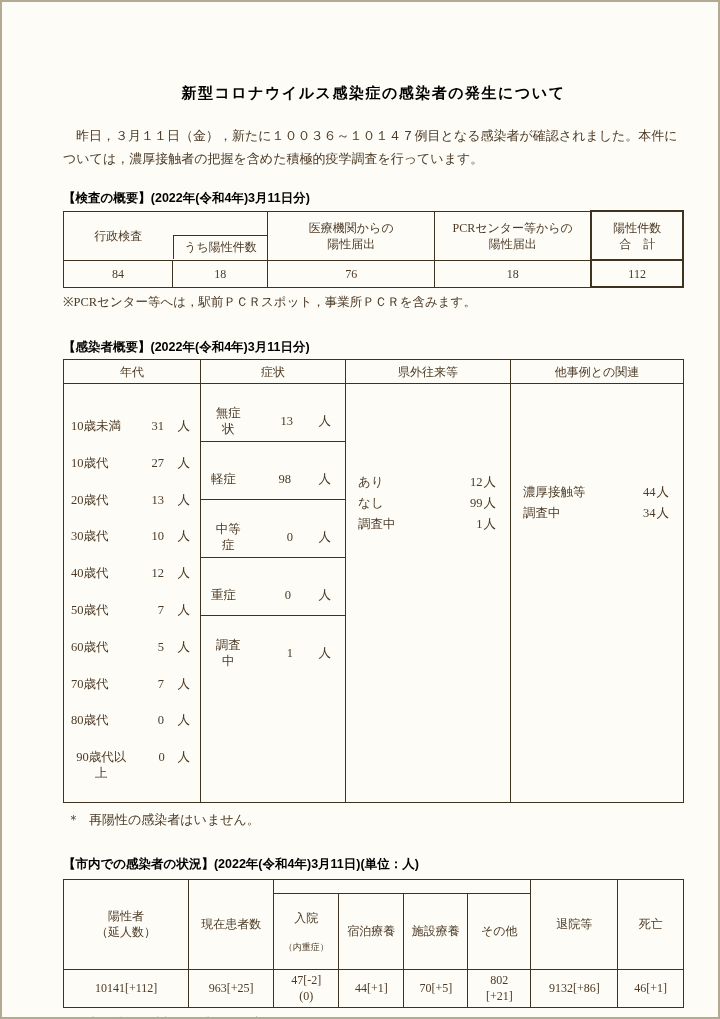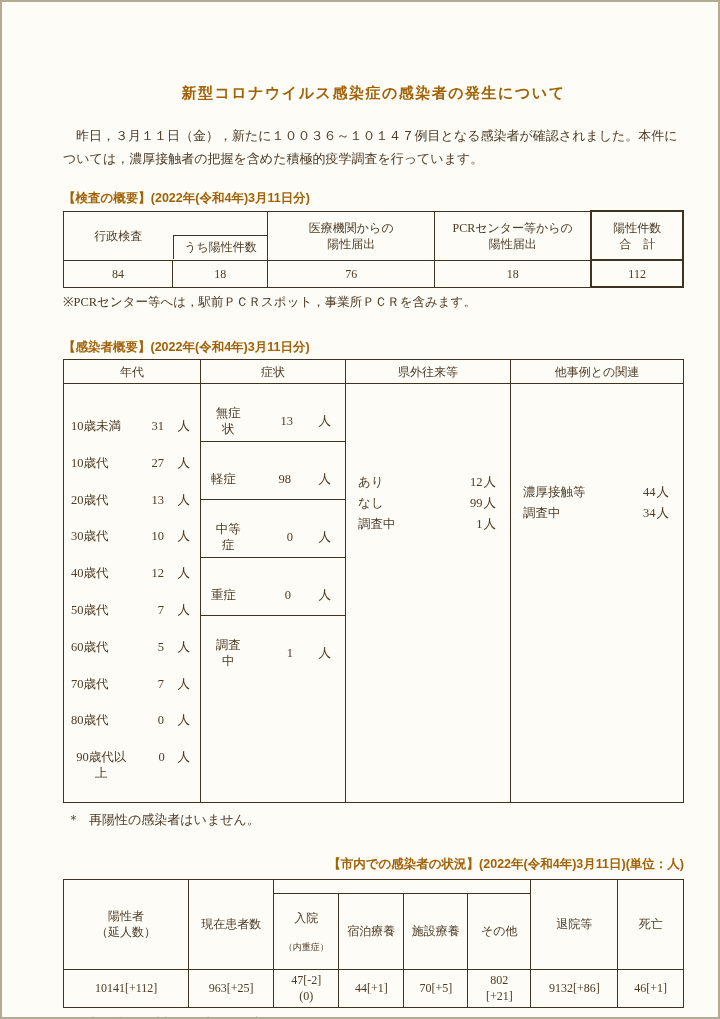--- a/index.html
+++ b/index.html
@@ -10,29 +10,29 @@
     font-family:"Liberation Serif","DejaVu Serif",serif;
     color:#4c3a26;
     overflow:hidden;
   }
   .frame { position:absolute; inset:0; border:2px solid #b3aa93; pointer-events:none; }
   .content { width:621px; margin-left:63px; padding-top:84px; }
 
   .doc-title {
     font-family:Liberation Serif, serif;
     font-weight:bold; font-size:15px; letter-spacing:1.5px;
-    text-align:center; color:#a16207; margin-bottom:21px;
+    text-align:center; color:#000000; margin-bottom:21px;
   }
   .intro { font-size:13px; line-height:23px; text-indent:1em; margin-bottom:20px; }
 
   .sec-heading {
     font-family:"Liberation Sans","DejaVu Sans",sans-serif;
-    font-weight:bold; font-size:12.5px; color:#a16207; margin-bottom:3px;
-  }
-  .sec-heading-row { display:flex; justify-content:flex-end; align-items:flex-end; }
+    font-weight:bold; font-size:12.5px; color:#000000; margin-bottom:3px;
+  }
+  .sec-heading-row { display:flex; justify-content:flex-start; align-items:flex-end; }
 
   table { width:100%; border-collapse:collapse; table-layout:fixed; border:1.5px solid #3f3220; }
   td {
     border:1px solid #3f3220; font-size:12px; text-align:center;
     vertical-align:middle; color:#4c3a26; white-space:pre-line; line-height:16px;
   }
 
   
   .t1 .hrow td { height:37px; }
   .gyosei-td { position:relative; padding:0; }

